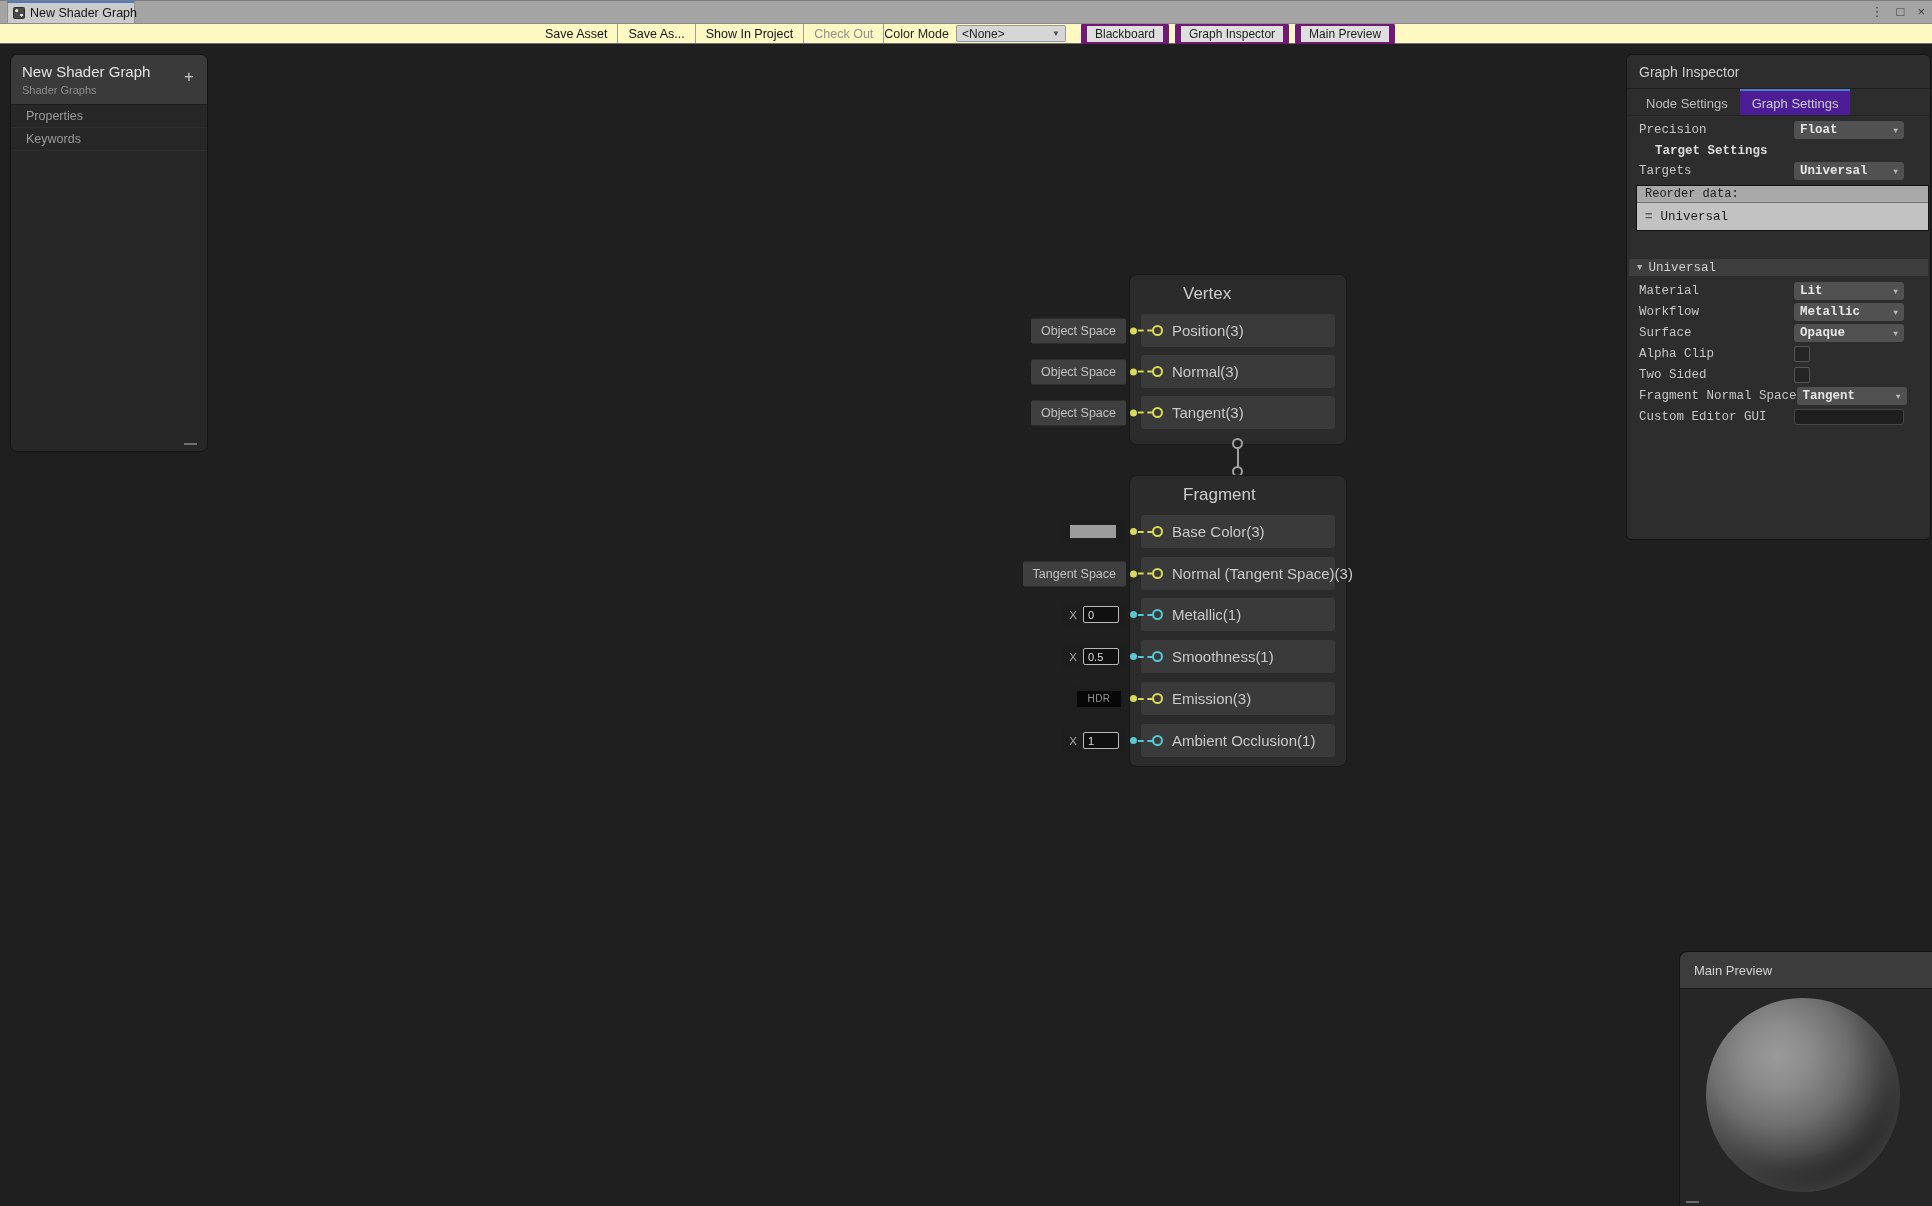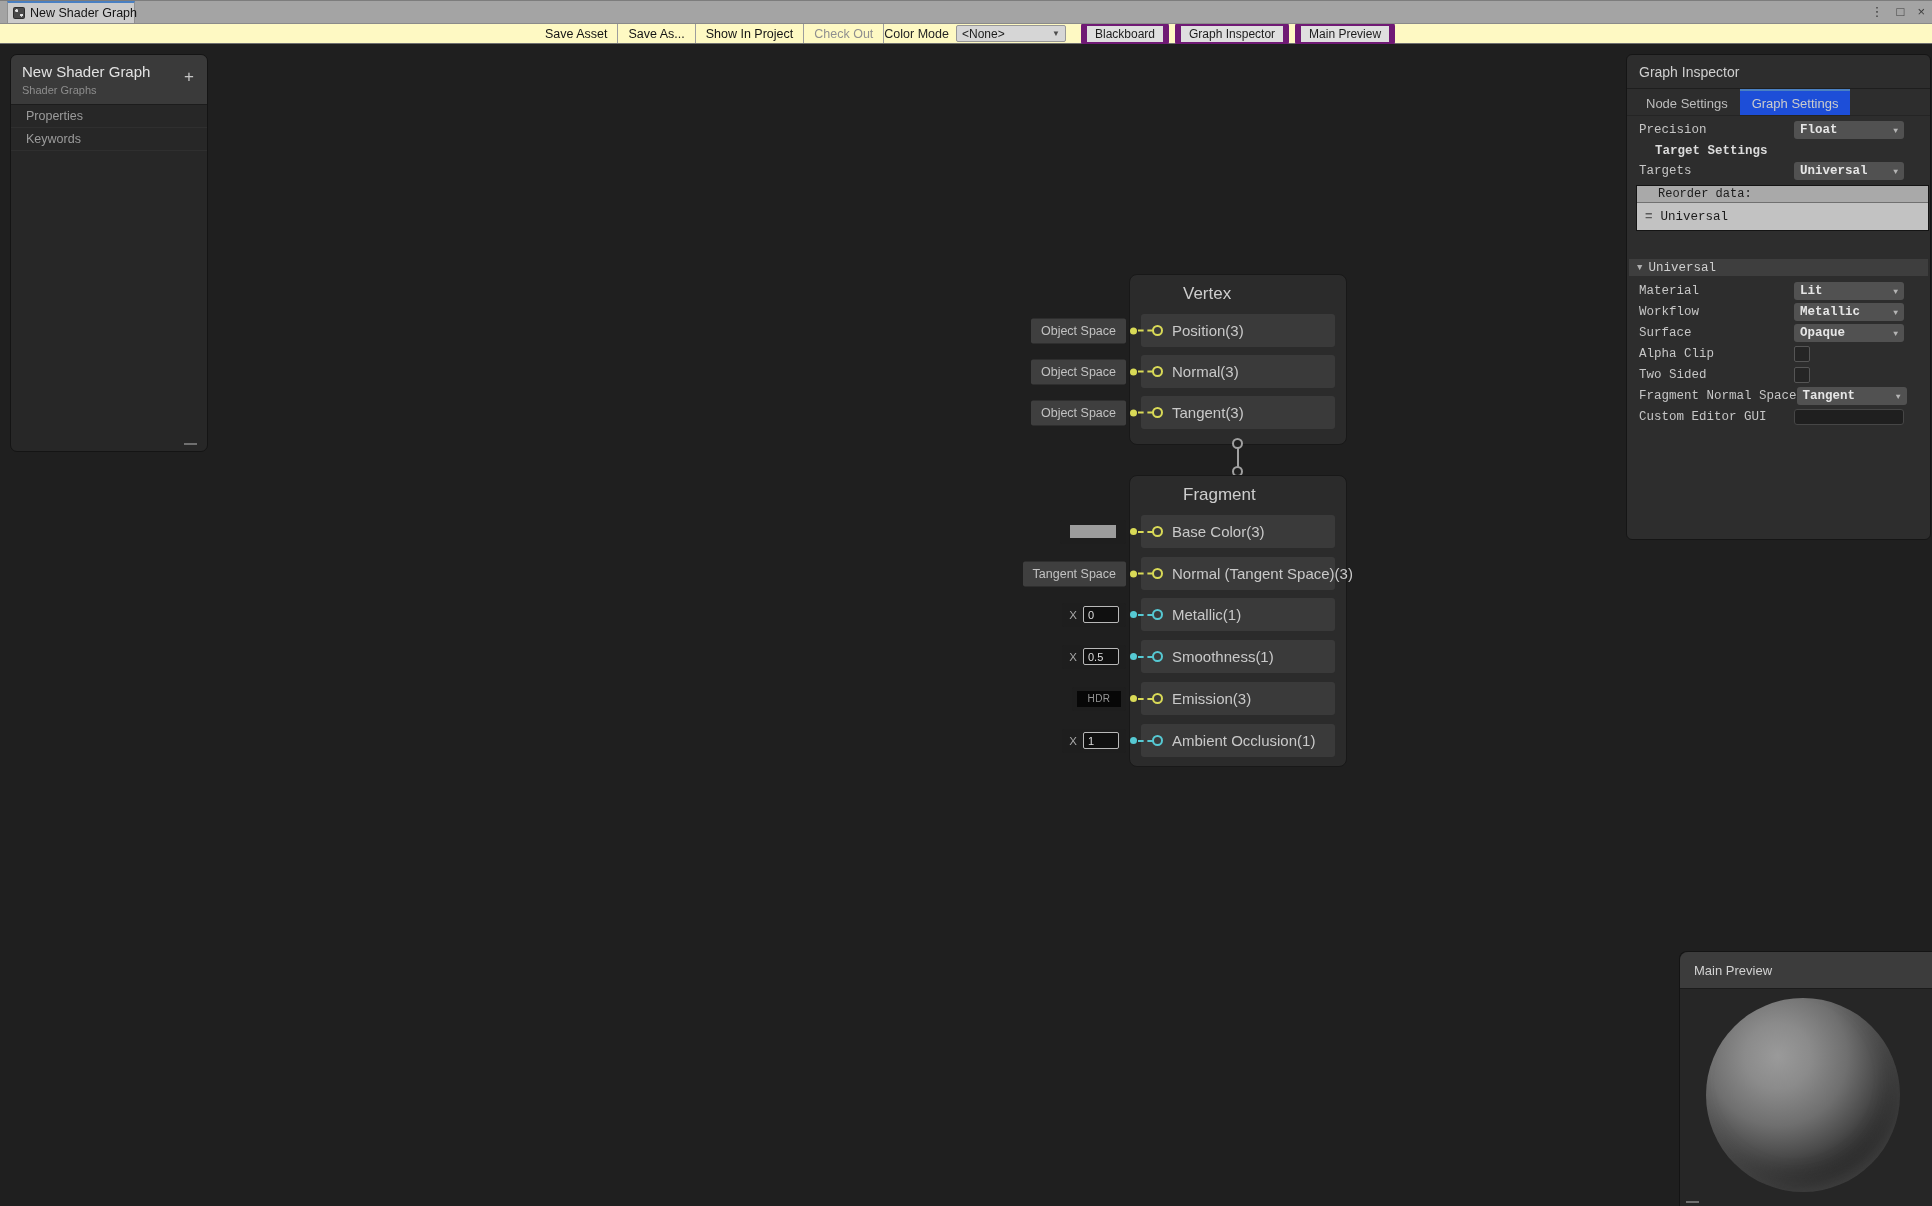--- a/index.html
+++ b/index.html
@@ -106,36 +106,36 @@
   .ctx-fragment{left:1232px;top:422px;}
 
   
   .inspector{position:absolute;left:1626px;top:10px;width:305px;height:486px;background:#2d2d2d;
     border:1px solid #151515;border-radius:6px;box-sizing:border-box;}
   .insp-title{height:33px;display:flex;align-items:center;padding-left:12px;font-size:14px;color:#cfcfcf;
     border-bottom:1px solid #1e1e1e;}
   .insp-tabs{height:26px;display:flex;align-items:stretch;border-bottom:1px solid #242424;padding-left:7px;}
   .itab{display:flex;align-items:center;padding:0 12px;font-size:13px;color:#bdbdbd;
     border-top:2px solid transparent;box-sizing:border-box;}
-  .itab.active{background:#1d4ed8;border-top:2px solid var(--accent-blue);color:#cccccc;}
+  .itab.active{background:#4c1d95;border-top:2px solid var(--accent-blue);color:#cccccc;}
   .insp-content{padding-top:4px;font-family:Liberation Mono, monospace;}
   .prow{display:flex;align-items:center;height:20px;margin-bottom:1px;padding:0 26px 0 12px;}
   .prow .plabel{flex:1;font-size:12.5px;color:#c6c6c6;white-space:nowrap;}
   .heading{font-weight:bold;color:#dcdcdc;font-size:12.5px;height:17px;display:flex;align-items:center;
     padding-left:12px;margin:2px 16px;}
   .dd{width:110px;height:18px;background:#515151;border-radius:3px;display:flex;align-items:center;
     justify-content:space-between;padding:0 6px;font-size:12.5px;font-weight:bold;color:#e6e6e6;
     box-sizing:border-box;flex:0 0 auto;}
   .dd .arr{font-size:8px;color:#b5b5b5;font-weight:normal;}
   .ctrl{width:110px;flex:0 0 auto;display:flex;}
   .checkbox{width:14px;height:14px;background:#252525;border:1px solid #555555;border-radius:2px;}
   .textfield{width:110px;height:16px;background:#1f1f1f;border:1px solid #464646;border-radius:3px;box-sizing:border-box;}
   .reorder{margin:4px 1px 0 9px;border:1px solid #141414;}
   .reorder-header{height:16px;background:#a9a9a9;color:#1b1b1b;font-size:12px;display:flex;align-items:center;
-    padding-left:21px;border-bottom:1px solid #707070;}
+    padding-left:8px;border-bottom:1px solid #707070;}
   .reorder-item{height:27px;background:#c2c2c2;color:#1b1b1b;font-size:12.5px;display:flex;align-items:center;
     padding-left:8px;gap:8px;}
   .rhandle{color:#5a5a5a;font-weight:bold;}
   .foldout{height:17px;background:#3e3e3e;margin:28px 2px 5px 2px;display:flex;align-items:center;
     padding-left:8px;gap:6px;font-size:12.5px;color:#cfcfcf;}
   .fold-arrow{font-size:9px;color:#b0b0b0;}
 
   
   .preview{position:absolute;left:1679px;top:907px;width:253px;height:257px;background:#262626;
     border-top:1px solid #141414;border-left:1px solid #141414;border-radius:8px 0 0 0;box-sizing:border-box;}

